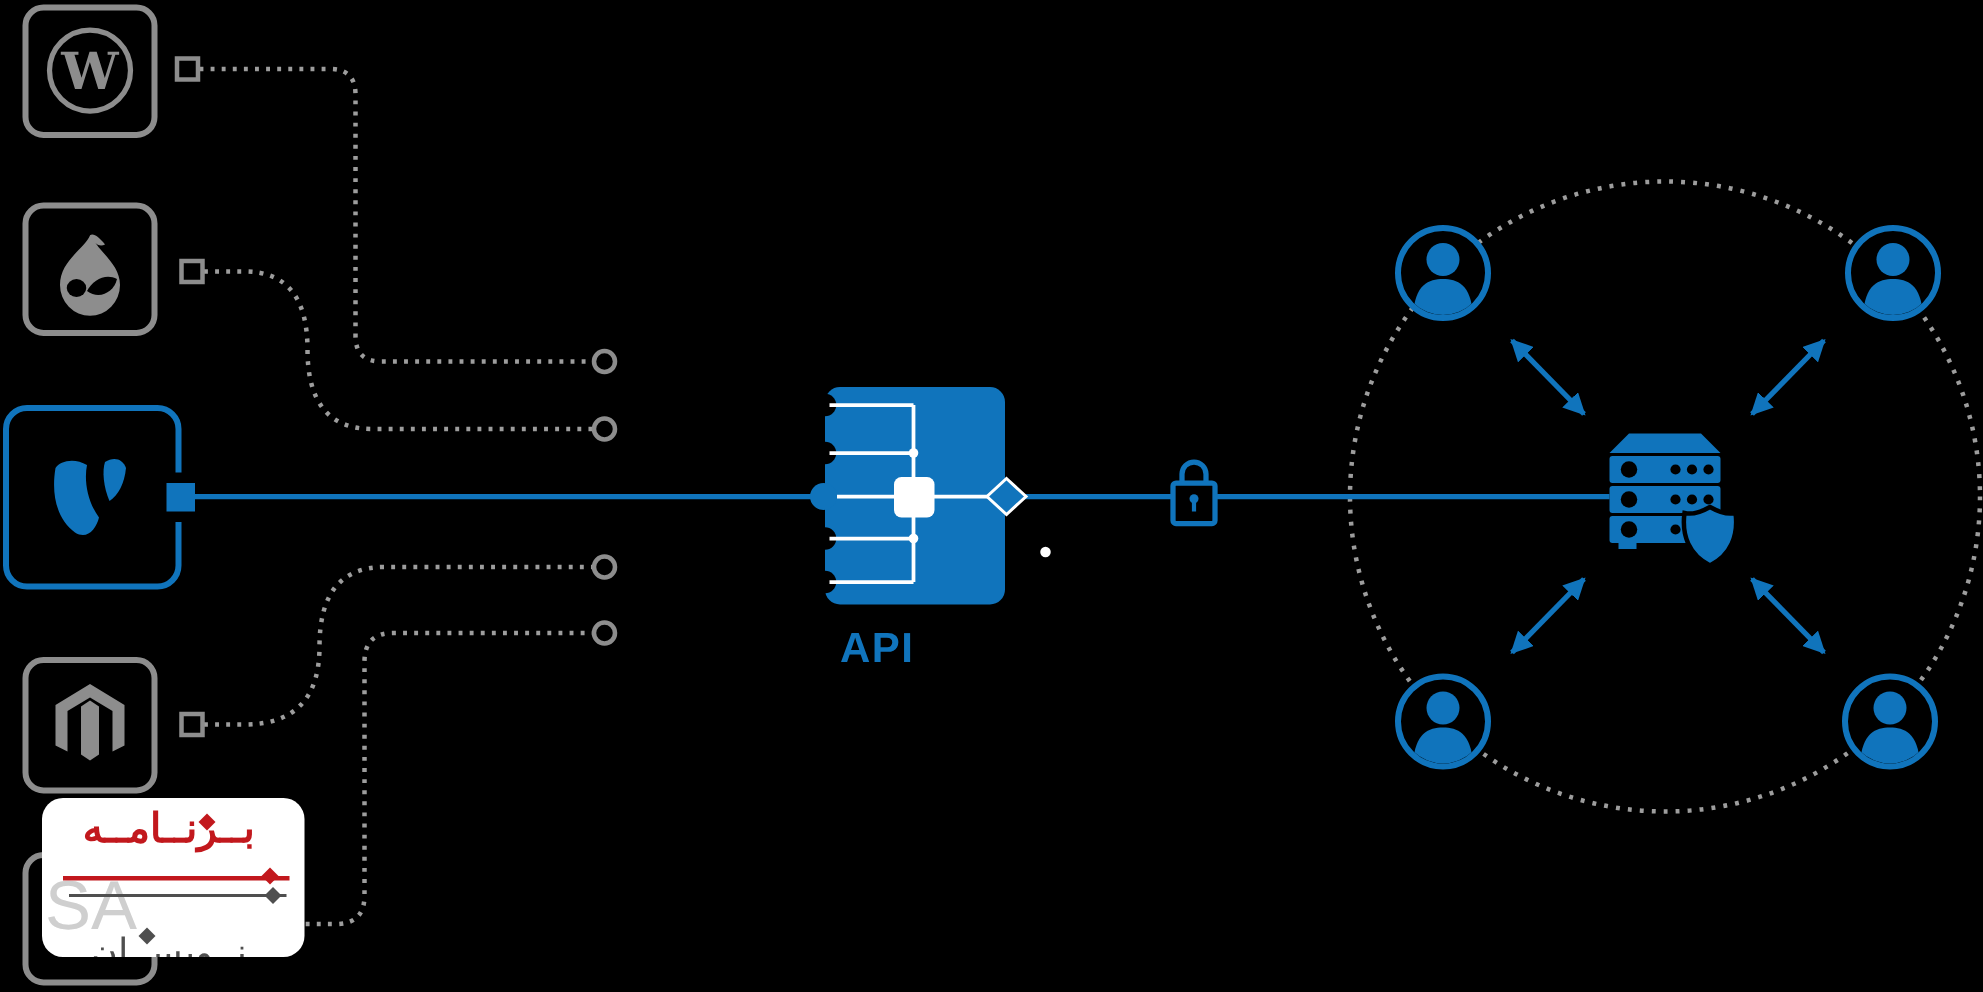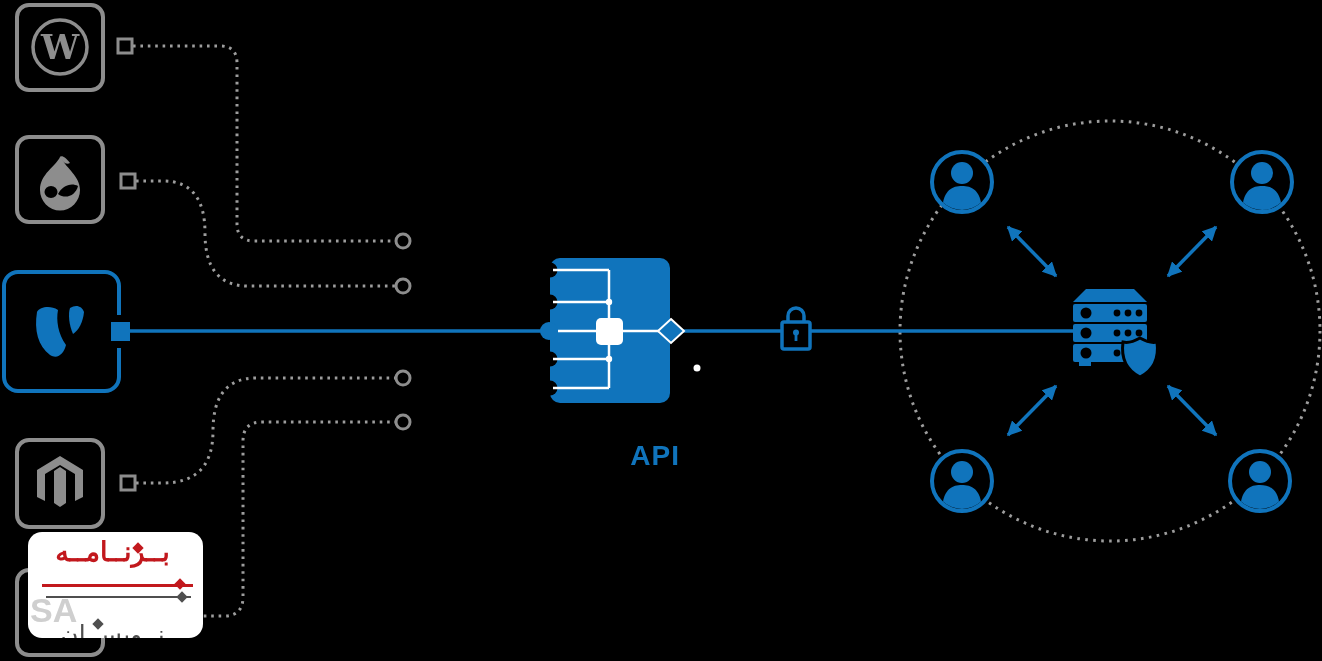--- a/index.html
+++ b/index.html
@@ -11,36 +11,36 @@
   
   .f-blue{fill:var(--blue);} .s-blue{stroke:var(--blue);}
   .f-gray{fill:var(--gray);} .s-gray{stroke:var(--gray);}
   .s-dot{stroke:var(--dot-gray);}
   .f-white{fill:var(--white);} .s-white{stroke:var(--white);}
   .f-black{fill:#000;}
   .nofill{fill:none;}
 
   .wp-w{font-family:"DejaVu Serif",serif;font-weight:bold;font-size:34px;fill:var(--gray);}
 
-  .api-label{position:absolute;left:560px;top:416px;width:120px;text-align:right;
-    color:var(--blue);font-weight:bold;font-size:28px;letter-spacing:1px;margin-top:24px;}
+  .api-label{position:absolute;left:560px;top:416px;width:120px;text-align:left;
+    color:var(--blue);font-weight:bold;font-size:28px;letter-spacing:1px;}
 
   
   .brand-box{position:absolute;left:28px;top:532px;width:175px;height:106px;
     background:var(--white);border-radius:14px;overflow:hidden;}
   .brand-line1{position:absolute;top:4px;left:0;right:6px;text-align:center;direction:rtl;
     color:var(--brand-red);font-family:Liberation Sans, sans-serif;font-weight:bold;font-size:27px;z-index:2;}
   .brand-line2{position:absolute;top:58px;left:0;right:6px;text-align:center;direction:rtl;
     color:var(--brand-gray);font-family:"DejaVu Sans",sans-serif;font-size:25px;z-index:2;margin-top:30px;}
   .brand-rule-red{position:absolute;left:14px;right:10px;top:52px;height:3px;
     background:var(--brand-red);z-index:1;}
   .brand-rule-gray{position:absolute;left:18px;right:12px;top:64px;height:2px;
     background:var(--brand-gray);z-index:1;}
   .brand-watermark{position:absolute;left:2px;bottom:8px;z-index:1;
-    color:var(--watermark-gray);opacity:.8;font-weight:bold;font-size:34px;letter-spacing:0;}
+    color:var(--watermark-gray);opacity:.8;font-weight:normal;font-size:46px;letter-spacing:0;}
   .diamond{position:absolute;width:8px;height:8px;transform:rotate(45deg);z-index:3;}
   .diamond.red{background:var(--brand-red);} .diamond.dark{background:var(--brand-gray);}
   .d1{left:106px;top:12px;} .d2{left:148px;top:48px;} .d3{left:150px;top:61px;} .d4{left:66px;top:88px;}
 </style>
 </head>
 <body>
 
 <div id="stage">
 
 <svg width="1322" height="661" viewBox="0 0 1322 661">

